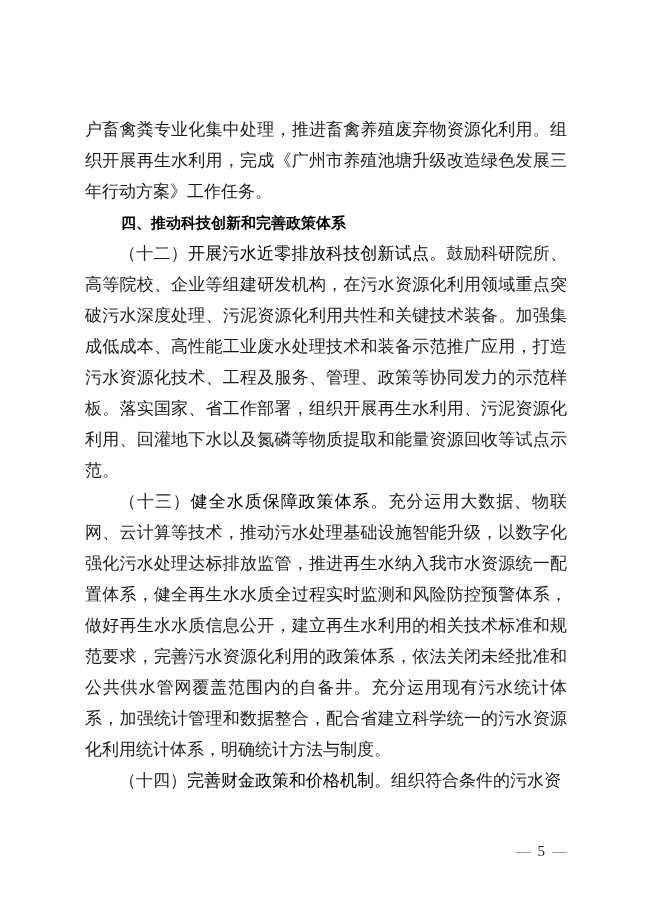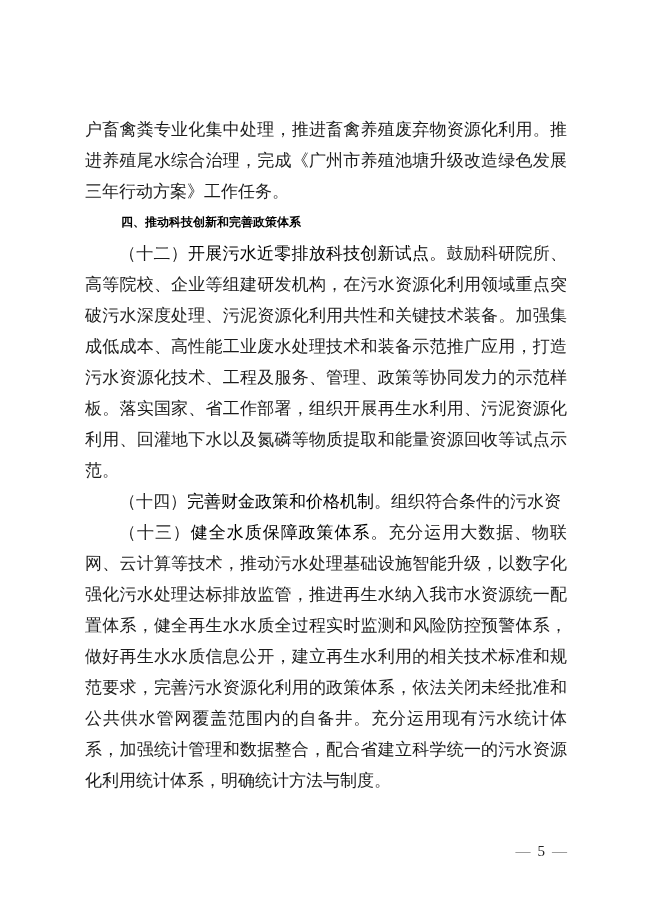--- a/index.html
+++ b/index.html
@@ -34,21 +34,21 @@
     margin: 0;
     text-indent: 2em;
   }
   .para.no-indent {
     text-indent: 0;
   }
   .heading {
     margin: 0;
     font-family: "Liberation Sans", sans-serif;
     font-weight: 700;
-    font-size: 12px;
+    font-size: 15px;
     line-height: 31px;
     text-indent: 36px;
     color: #000000;
     text-align: left;
   }
   .clause-title {
     
     color: #000000;
   }
   .footer {
@@ -66,26 +66,26 @@
     color: #222222;
     margin: 0 7px;
   }
 </style>
 </head>
 <body>
 
 <div class="page">
   <div class="content">
 
-    <p class="para no-indent">户畜禽粪专业化集中处理，推进畜禽养殖废弃物资源化利用。推进养殖尾水综合治理，完成《广州市养殖池塘升级改造绿色发展三年行动方案》工作任务。</p>
+    <p class="para no-indent">户畜禽粪专业化集中处理，推进畜禽养殖废弃物资源化利用。组织开展再生水利用，完成《广州市养殖池塘升级改造绿色发展三年行动方案》工作任务。</p>
 
     <h2 class="heading">四、推动科技创新和完善政策体系</h2>
 
     <p class="para"><span>（十二）</span><span class="clause-title">开展污水近零排放科技创新试点。</span><span>鼓励科研院所、高等院校、企业等组建研发机构，在污水资源化利用领域重点突破污水深度处理、污泥资源化利用共性和关键技术装备。加强集成低成本、高性能工业废水处理技术和装备示范推广应用，打造污水资源化技术、工程及服务、管理、政策等协同发力的示范样板。落实国家、省工作部署，组织开展再生水利用、污泥资源化利用、回灌地下水以及氮磷等物质提取和能量资源回收等试点示范。</span></p>
 
+    <p class="para"><span>（十三）</span><span class="clause-title">健全水质保障政策体系。</span><span>充分运用大数据、物联网、云计算等技术，推动污水处理基础设施智能升级，以数字化强化污水处理达标排放监管，推进再生水纳入我市水资源统一配置体系，健全再生水水质全过程实时监测和风险防控预警体系，做好再生水水质信息公开，建立再生水利用的相关技术标准和规范要求，完善污水资源化利用的政策体系，依法关闭未经批准和公共供水管网覆盖范围内的自备井。充分运用现有污水统计体系，加强统计管理和数据整合，配合省建立科学统一的污水资源化利用统计体系，明确统计方法与制度。</span></p>
+
     <p class="para"><span>（十四）</span><span class="clause-title">完善财金政策和价格机制。</span><span>组织符合条件的污水资</span></p>
-
-    <p class="para"><span>（十三）</span><span class="clause-title">健全水质保障政策体系。</span><span>充分运用大数据、物联网、云计算等技术，推动污水处理基础设施智能升级，以数字化强化污水处理达标排放监管，推进再生水纳入我市水资源统一配置体系，健全再生水水质全过程实时监测和风险防控预警体系，做好再生水水质信息公开，建立再生水利用的相关技术标准和规范要求，完善污水资源化利用的政策体系，依法关闭未经批准和公共供水管网覆盖范围内的自备井。充分运用现有污水统计体系，加强统计管理和数据整合，配合省建立科学统一的污水资源化利用统计体系，明确统计方法与制度。</span></p>
 
   </div>
 
   <div class="footer"><span class="dash">—</span><span class="pagenum">5</span><span class="dash">—</span></div>
 </div>
 
 </body></html>

